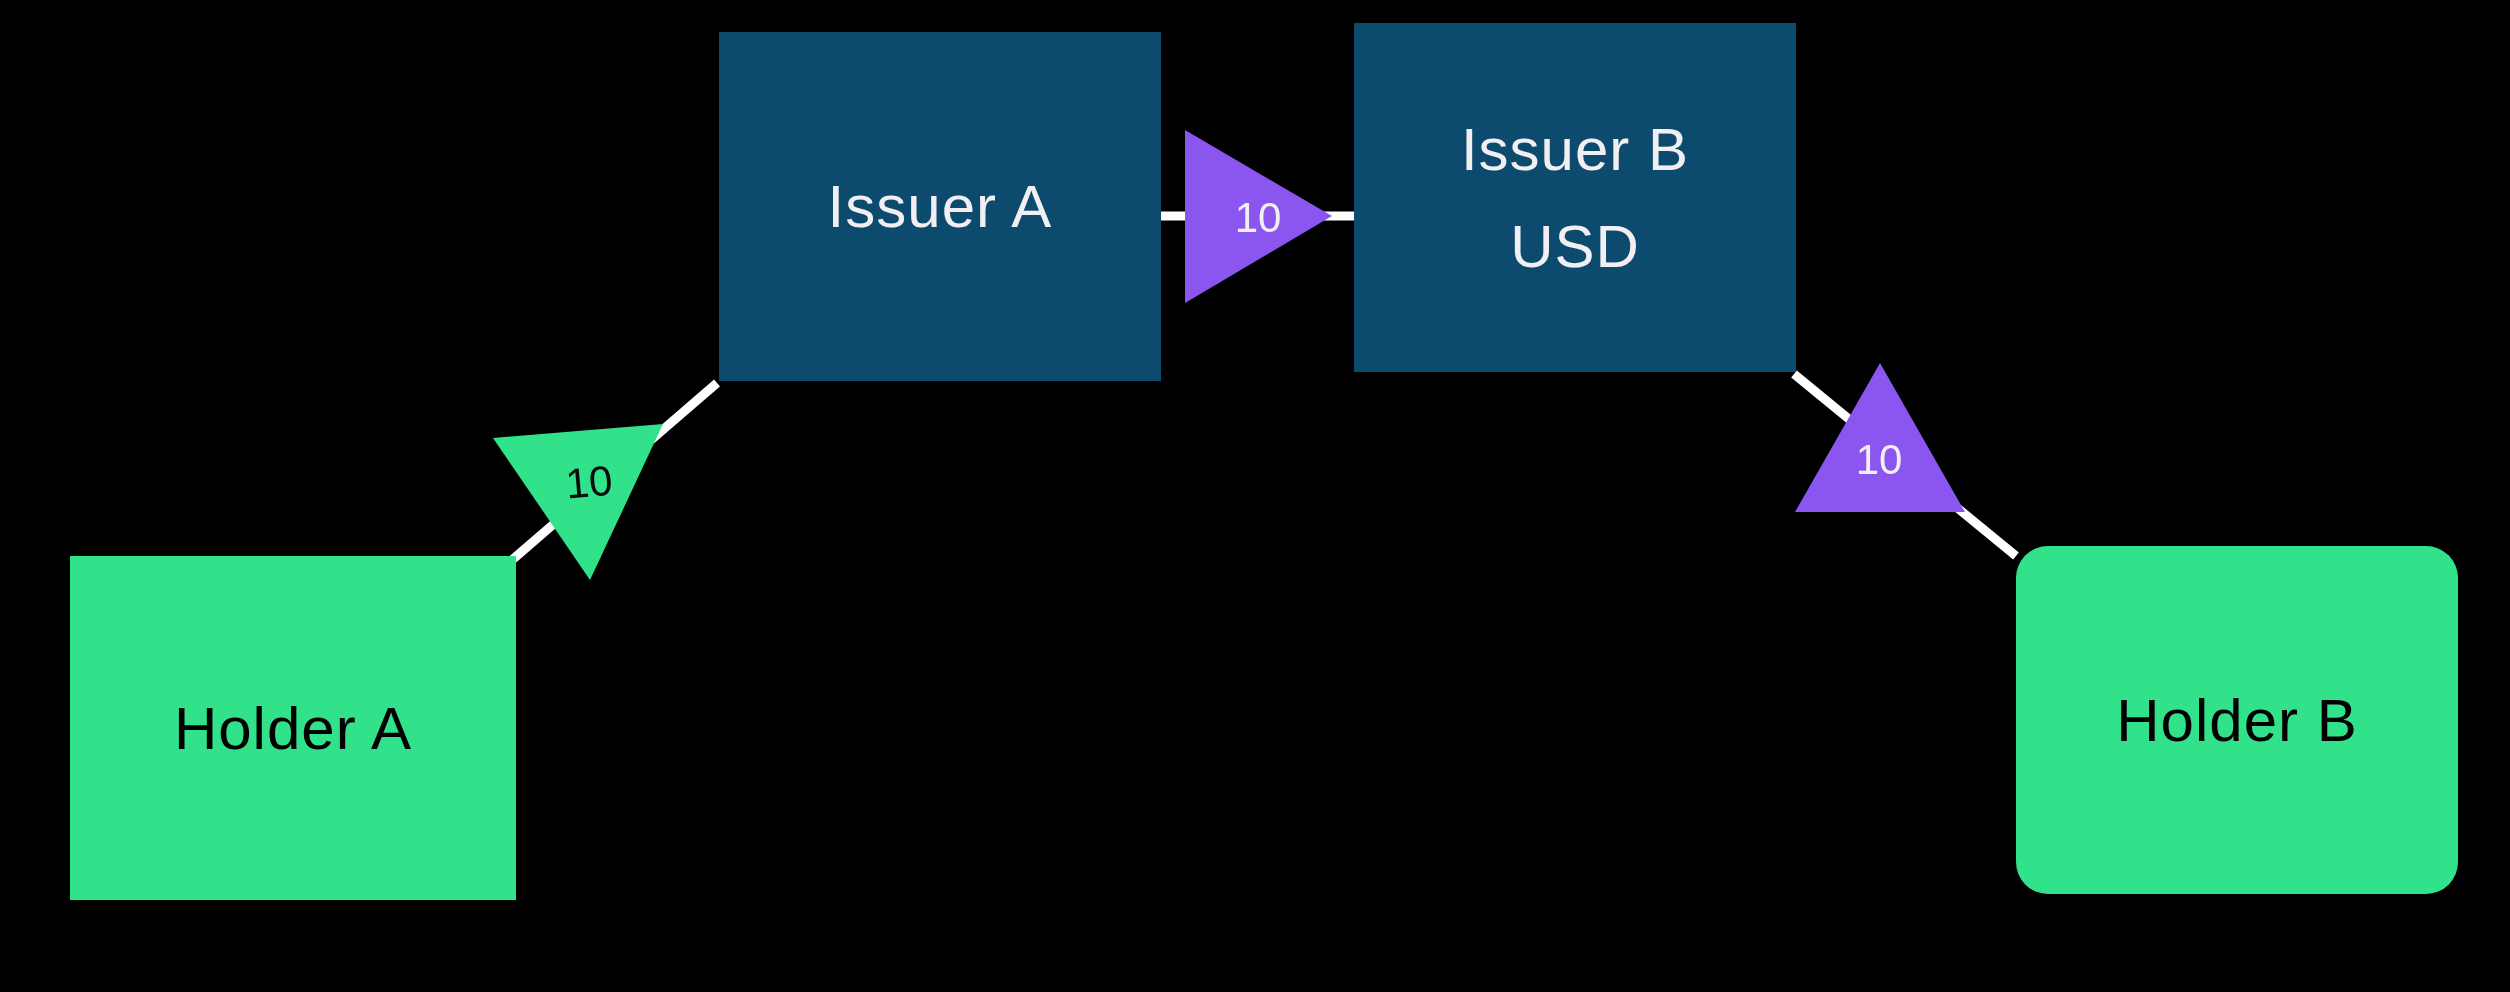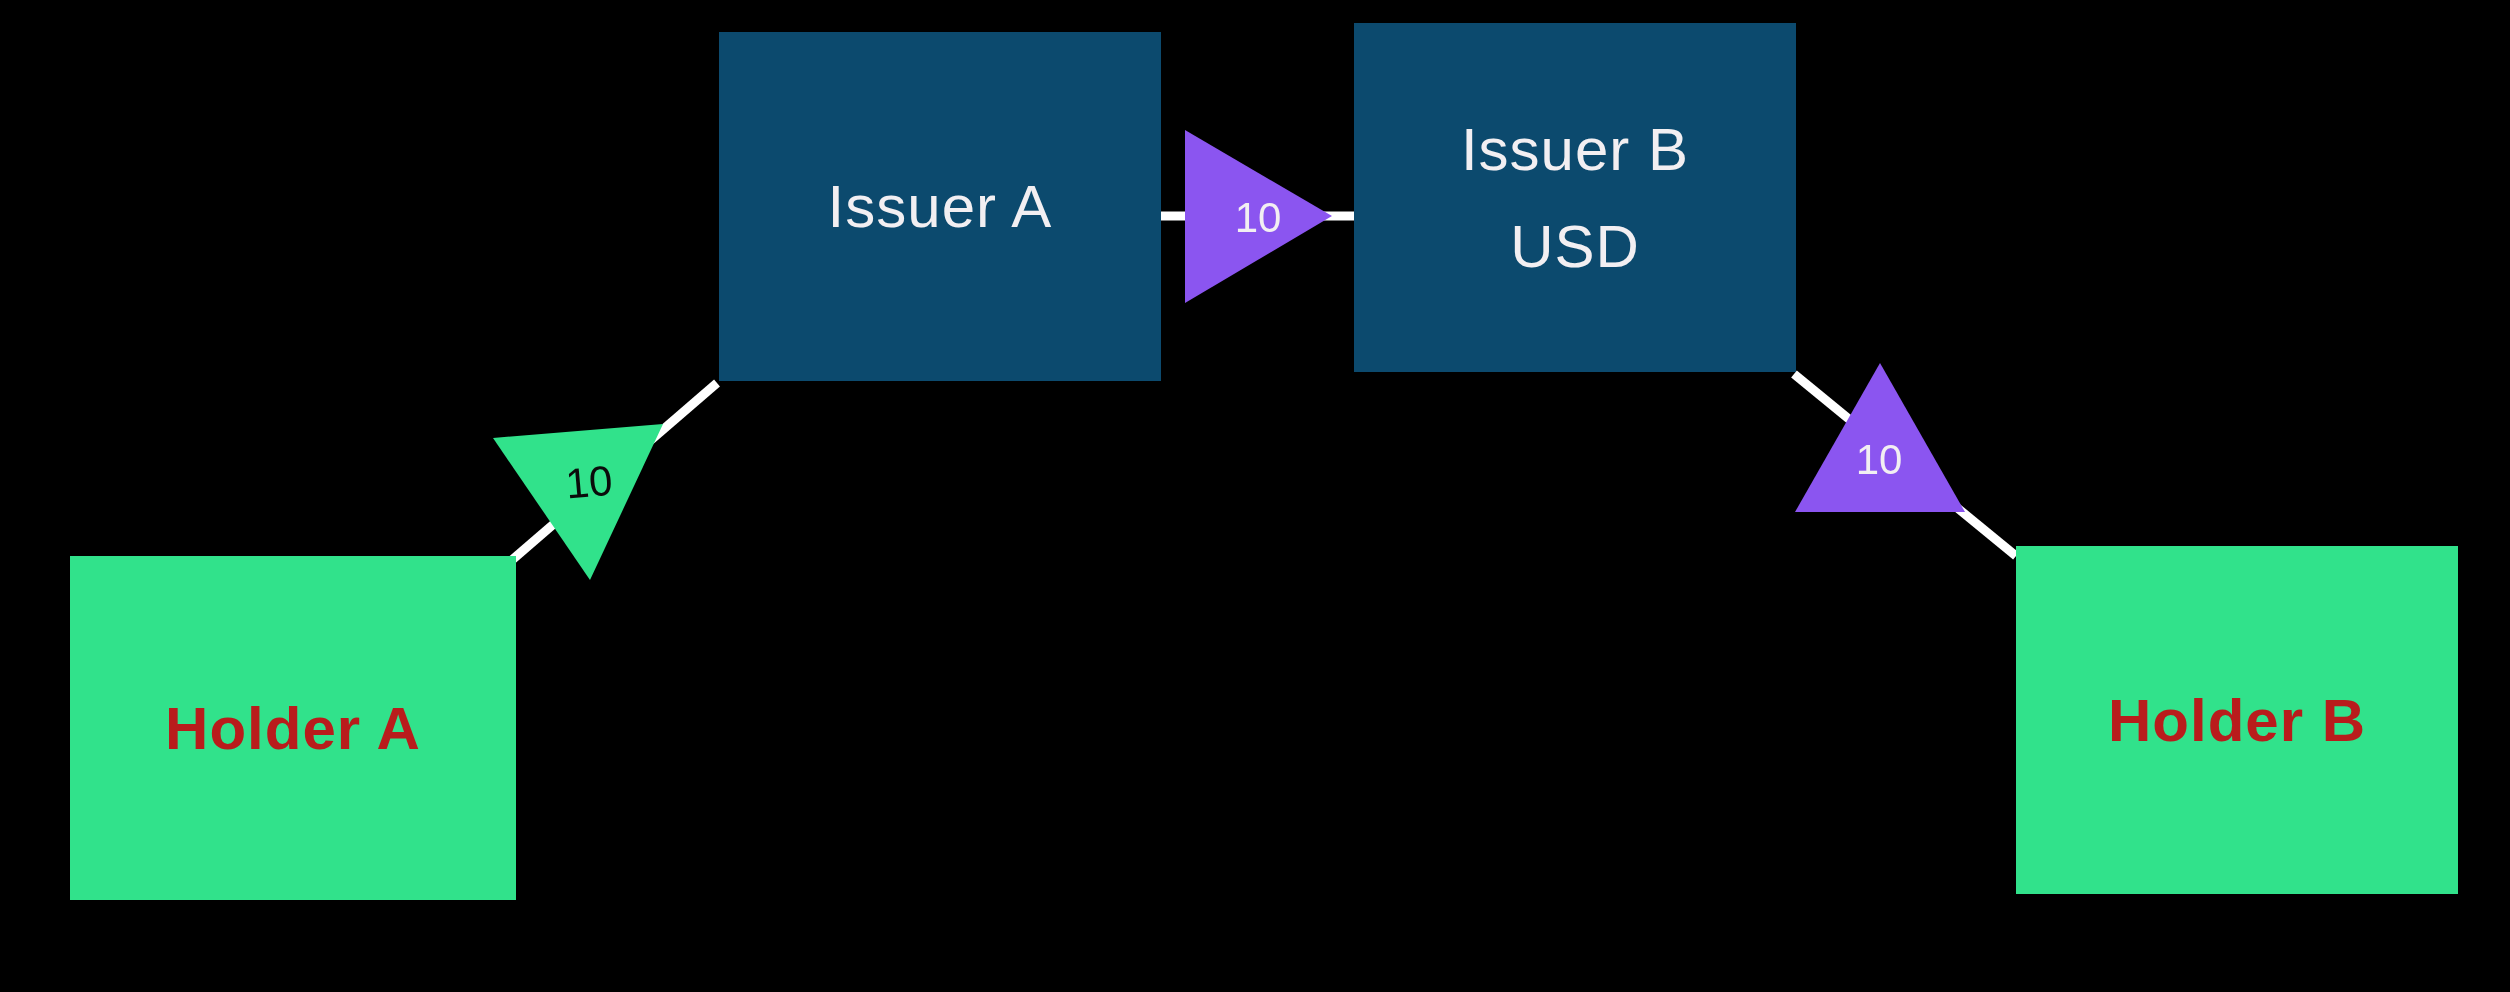--- a/index.html
+++ b/index.html
@@ -34,27 +34,26 @@
     letter-spacing: 1px;
     font-weight: 400;
   }
   .node.issuer {
     background: #0c4a6e;
     color: #F2EFF2;
     gap: 16px;
   }
   .node.holder {
     background: #31E28B;
-    color: #b91c1c;
-    font-weight: bold;
+    color: #000000;
   }
   #node-issuer-a { left: 719px;  top: 32px;  width: 442px; height: 349px; }
   #node-issuer-b { left: 1354px; top: 23px;  width: 442px; height: 349px; }
   #node-holder-a { left: 70px;   top: 556px; width: 446px; height: 344px; }
-  #node-holder-b { left: 2016px; top: 546px; width: 442px; height: 348px; }
+  #node-holder-b { left: 2016px; top: 546px; width: 442px; height: 348px; border-radius: 32px; }
   .edge-amount {
     font-family: "Liberation Sans", sans-serif;
     font-size: 42px;
   }
 </style>
 </head>
 <body>
 
 <div class="canvas">
 

